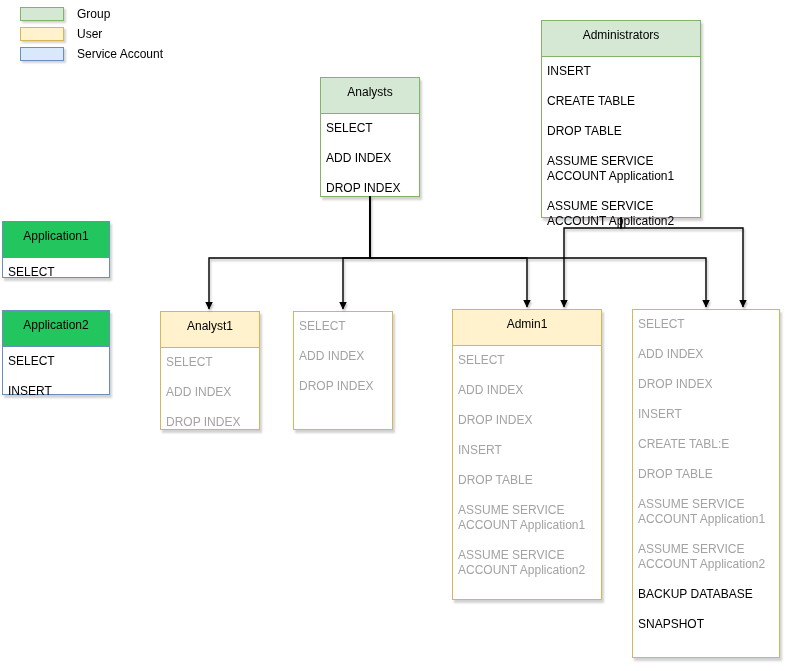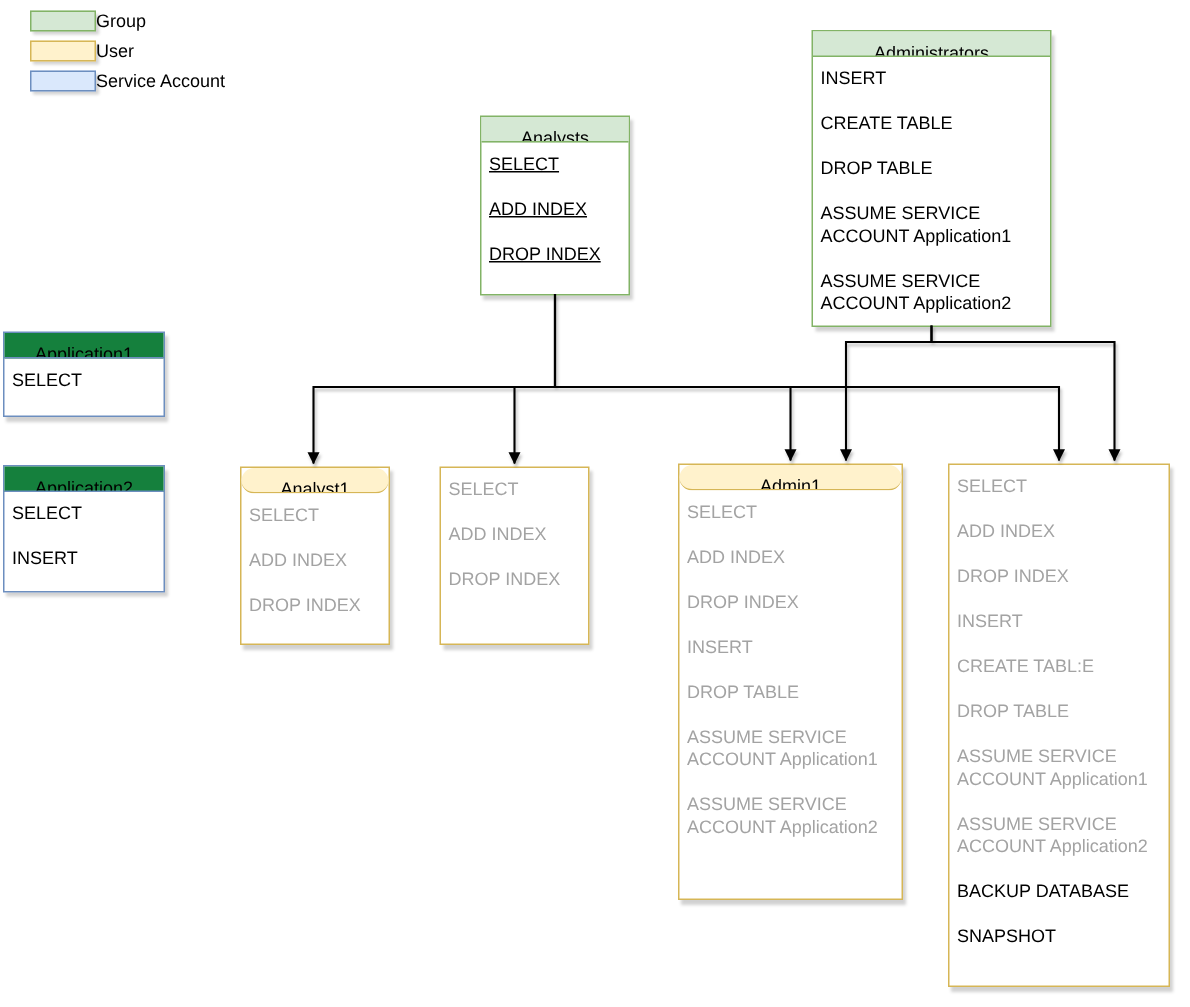--- a/index.html
+++ b/index.html
@@ -10,36 +10,36 @@
   
   .legend{position:absolute;left:20px;top:4px;}
   .legend-row{display:flex;align-items:center;height:20px;}
   .legend-swatch{
     width:42px;height:12px;border:1px solid;display:inline-block;
     box-shadow:2px 2px 2px rgba(0,0,0,0.18);
   }
   .legend-swatch.green{background:#d5e8d4;border-color:#82b366;}
   .legend-swatch.yellow{background:#fff2cc;border-color:#d6b656;}
   .legend-swatch.blue{background:#dae8fc;border-color:#6c8ebf;}
-  .legend-label{font-size:12px;color:#000;white-space:nowrap;}
+  .legend-label{margin-left:13px;font-size:12px;color:#000;white-space:nowrap;}
   
   .node{
     position:absolute;background:#ffffff;border:1px solid;box-sizing:border-box;
     box-shadow:2px 3px 2px rgba(0,0,0,0.18);
   }
   .node.green{border-color:#82b366;}
   .node.yellow{border-color:#d6b656;}
   .node.blue{border-color:#6c8ebf;}
   .node-header{
-    height:17px;line-height:28px;text-align:center;font-size:12px;color:#000;
+    height:36px;line-height:28px;text-align:center;font-size:12px;color:#000;
     border-bottom:1px solid;box-sizing:border-box;white-space:nowrap;overflow:hidden;
   }
   .node.green  .node-header{background:#d5e8d4;border-color:#82b366;}
-  .node.yellow .node-header{background:#fff2cc;border-color:#d6b656;border-radius:11px;}
-  .node.blue   .node-header{background:#15803d;border-color:#6c8ebf;}
+  .node.yellow .node-header{background:#fff2cc;border-color:#d6b656;}
+  .node.blue   .node-header{background:#22c55e;border-color:#6c8ebf;}
   .node-body{padding:7px 0 0 5px;}
   .item{font-size:12px;line-height:15px;margin-bottom:15px;color:#000;}
   .item.muted{color:#a3a3a3;}
   
   .connectors{
     position:absolute;left:0;top:0;width:793px;height:671px;pointer-events:none;
     filter:drop-shadow(1px 2px 1px rgba(0,0,0,0.28));
   }
   .edge{fill:none;stroke:#000000;stroke-width:1.4;}
 </style>
@@ -67,21 +67,21 @@
     <div class="node-header">Administrators</div>
     <div class="node-body">
       <div class="item">INSERT</div>
       <div class="item">CREATE TABLE</div>
       <div class="item">DROP TABLE</div>
       <div class="item">ASSUME SERVICE ACCOUNT Application1</div>
       <div class="item">ASSUME SERVICE ACCOUNT Application2</div>
     </div>
   </div>
 
-  <div class="node green" style="left:320px;top:77px;width:100px;height:120px;text-decoration:underline;">
+  <div class="node green" style="left:320px;top:77px;width:100px;height:120px;">
     <div class="node-header">Analysts</div>
     <div class="node-body">
       <div class="item">SELECT</div>
       <div class="item">ADD INDEX</div>
       <div class="item">DROP INDEX</div>
     </div>
   </div>
 
   <div class="node blue" style="left:2px;top:221px;width:108px;height:57px;">
     <div class="node-header">Application1</div>

